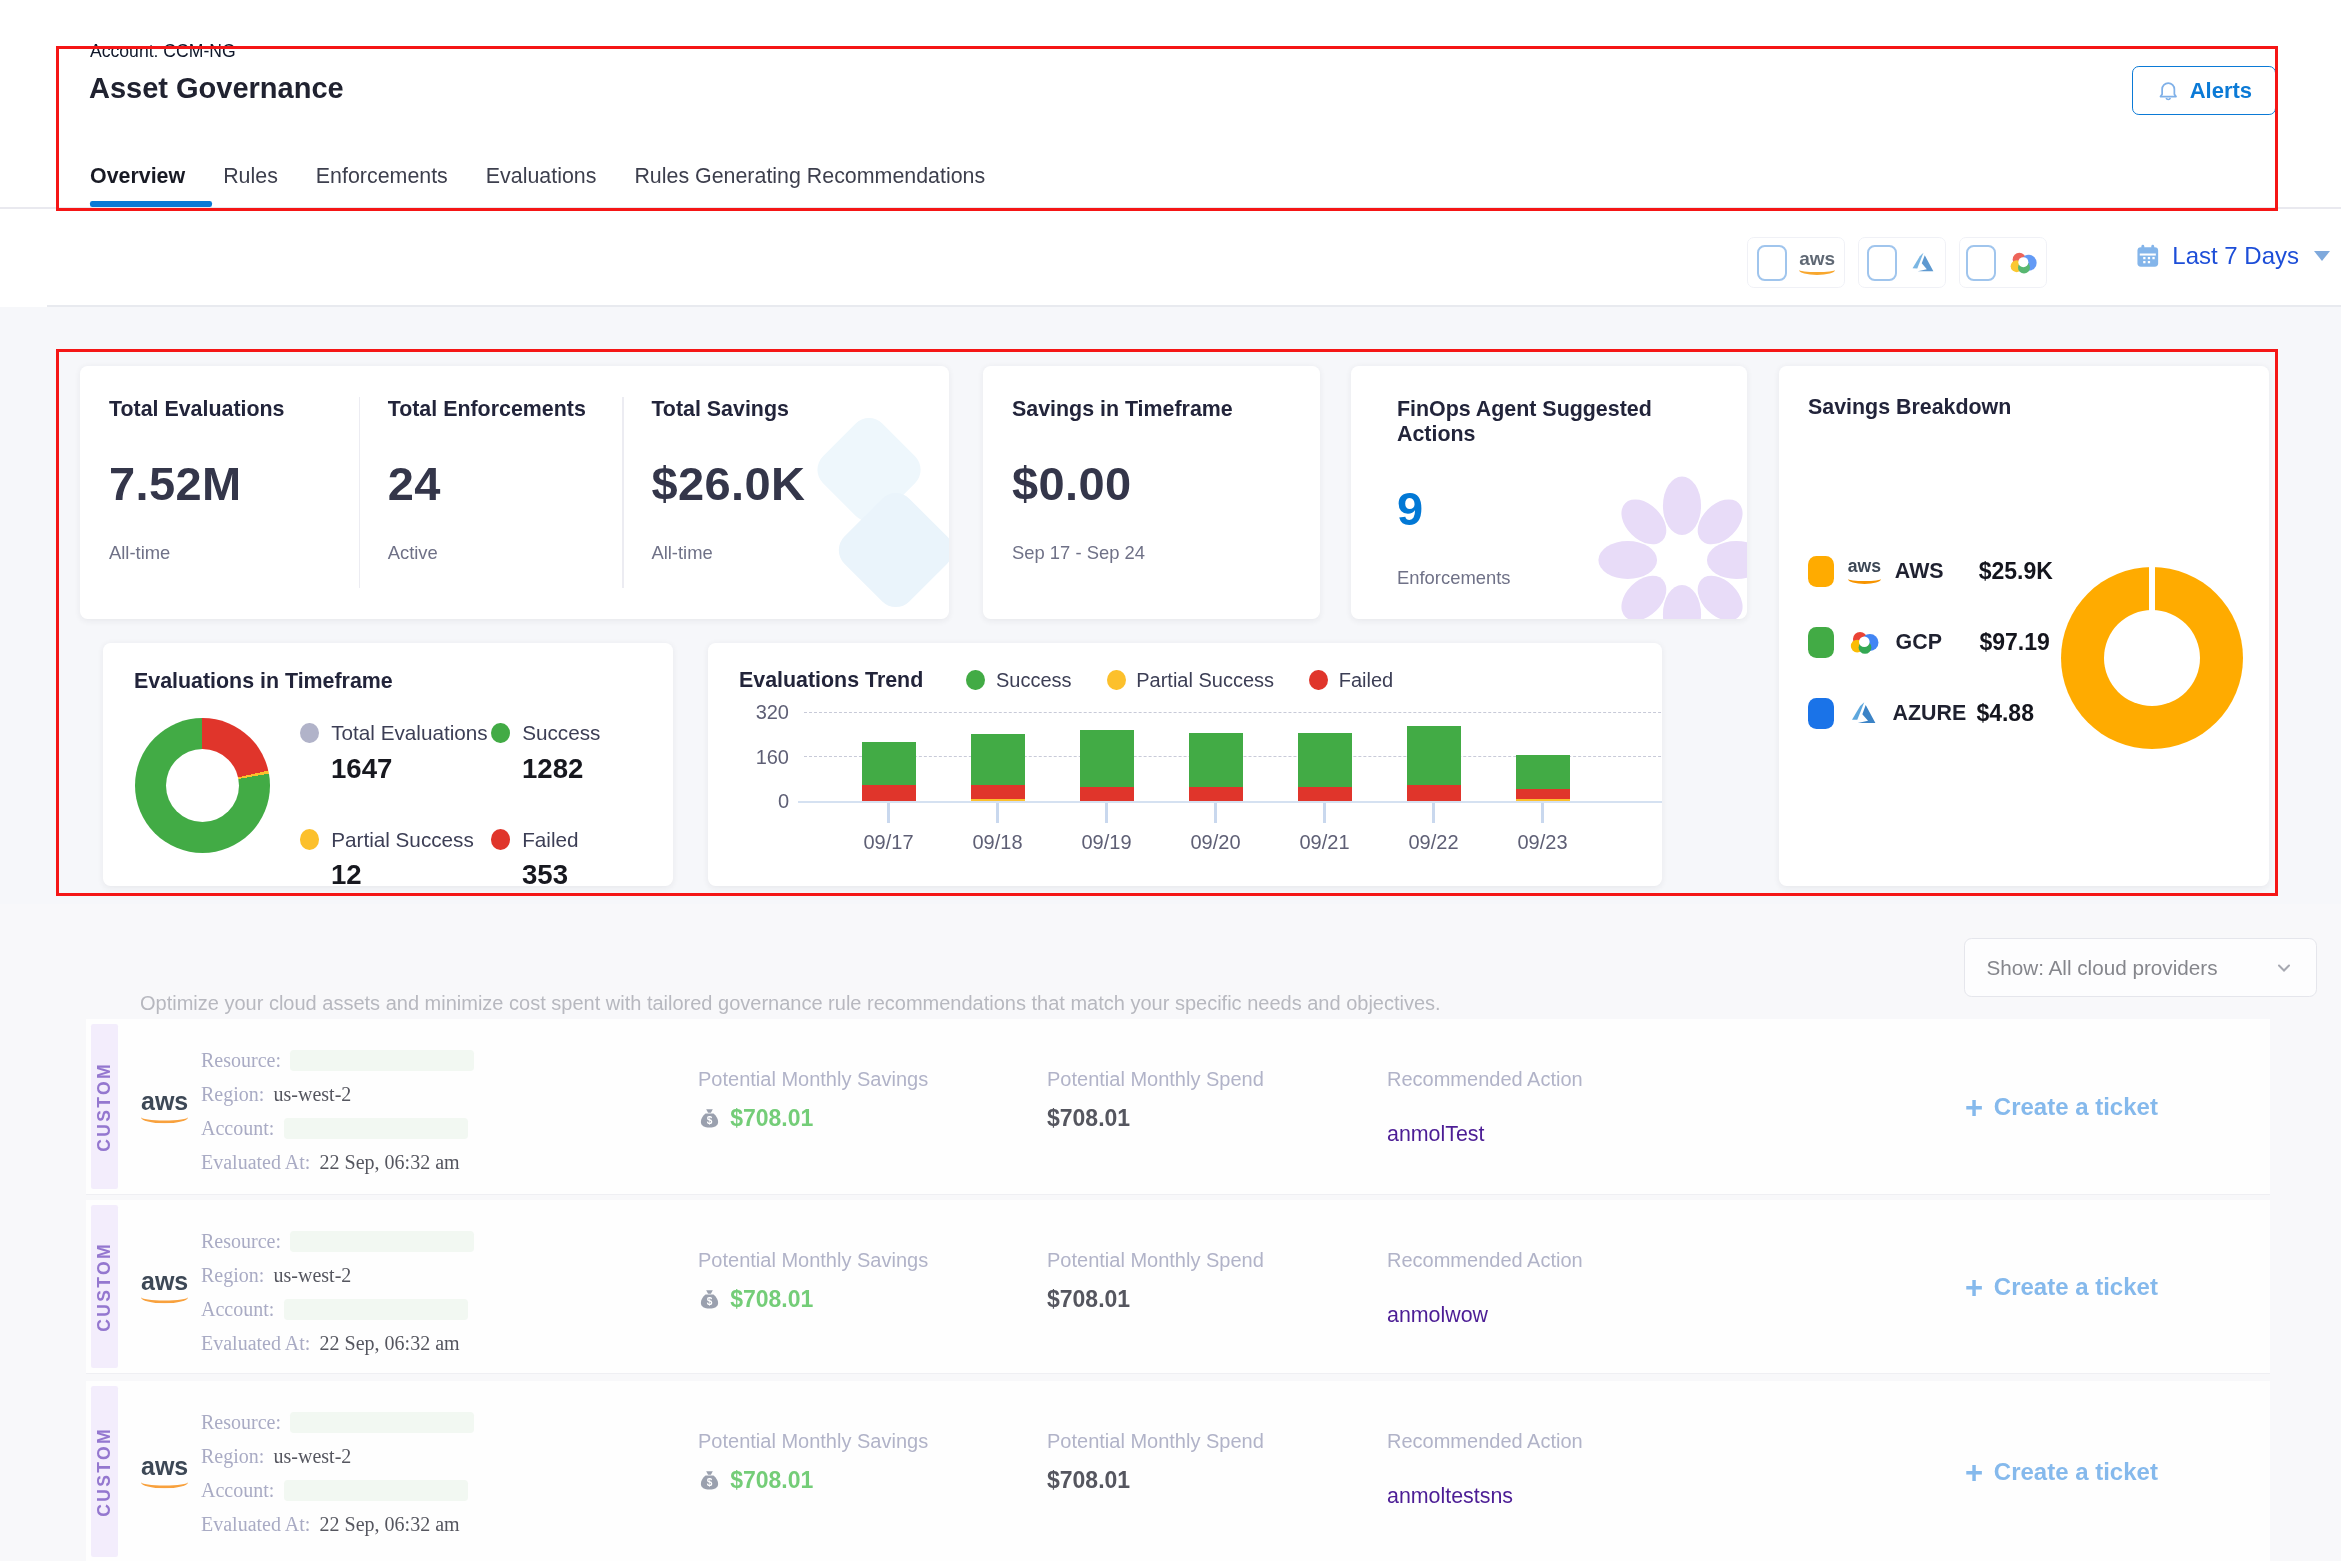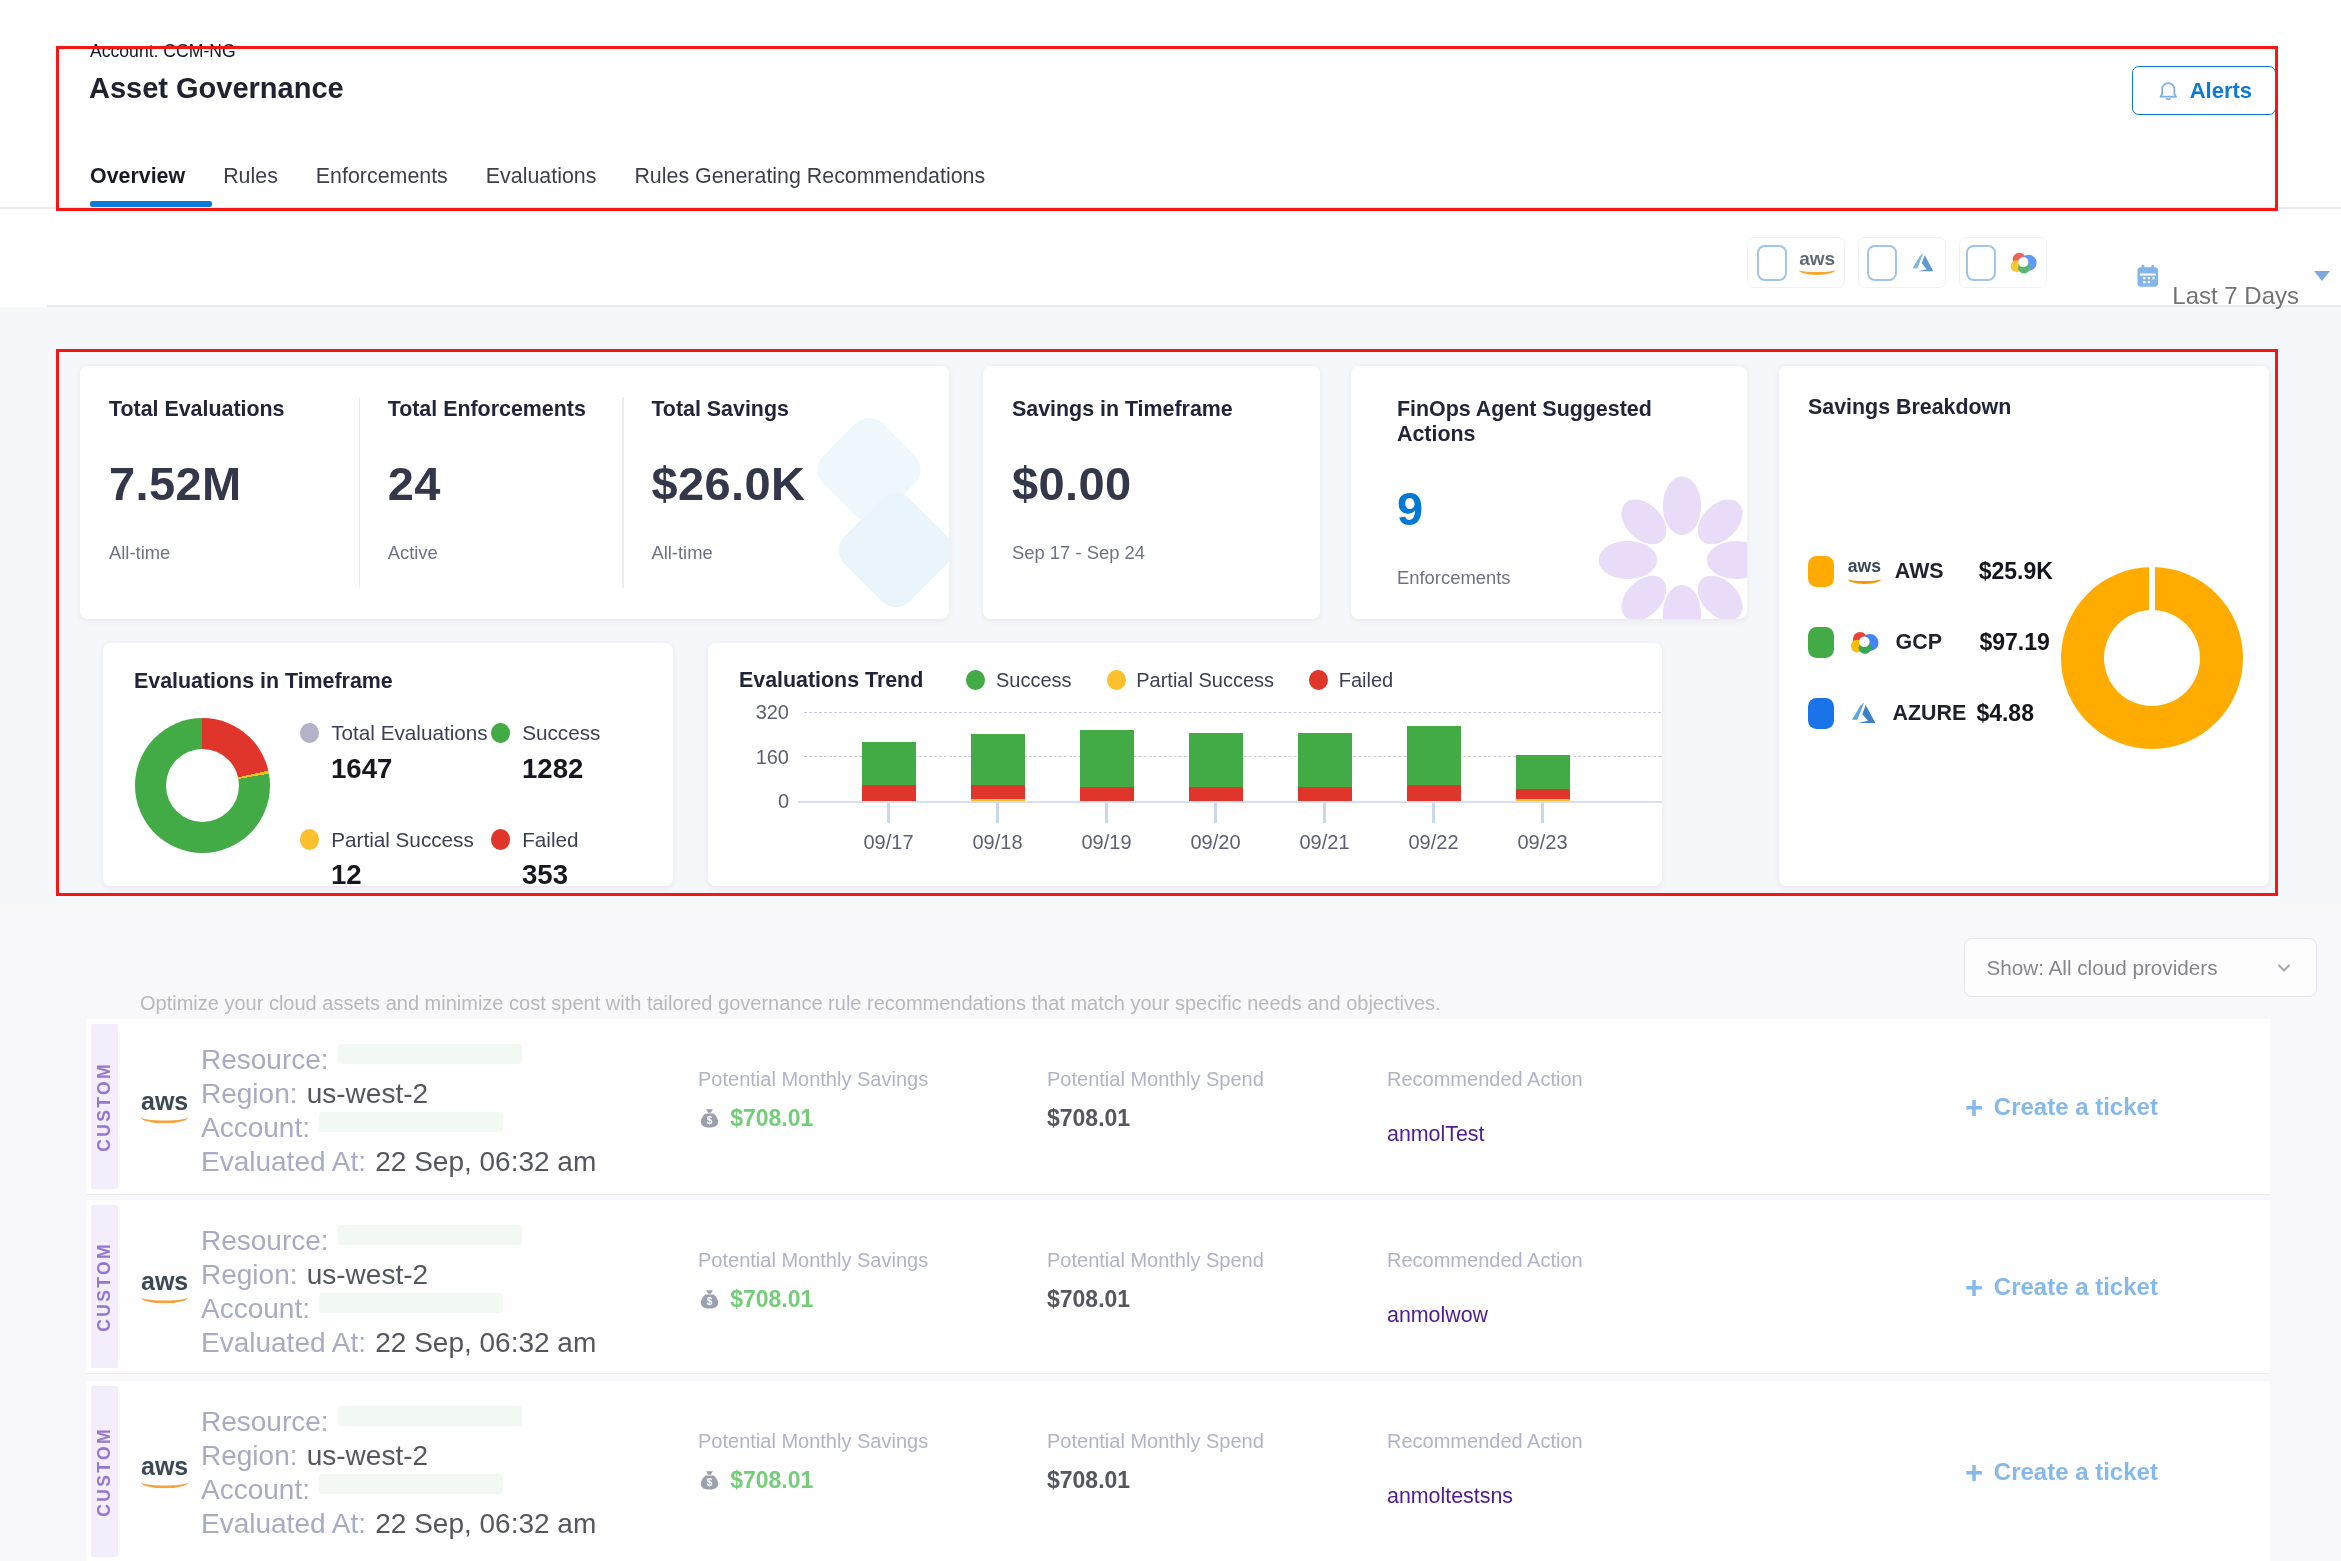--- a/index.html
+++ b/index.html
@@ -22,21 +22,21 @@
   .tab-underline{left:90px;top:201px;width:122px;height:6.1px;background:#0b7ad6;border-radius:2.3px;z-index:2;}
   .tabs-border{left:0;top:207px;width:2342px;height:1.5px;background:#e9e9ef;}
 
   
   .provider-chip{top:237px;height:49px;border:1.5px solid #edeff5;border-radius:6.9px;background:#fff;
       display:flex;align-items:center;justify-content:center;gap:12.2px;opacity:.82;cursor:pointer;}
   .chk{width:26px;height:32px;border:2.7px solid #8cb9ea;border-radius:7.7px;background:#fff;}
   .aws-word{font-size:19px;font-weight:bold;color:#3d4856;line-height:.9;display:inline-block;position:relative;}
   .aws-word:after{content:"";display:block;height:6.9px;border-bottom:3.1px solid #f79400;border-radius:0 0 70% 70%/0 0 6.9px 6.9px;margin-top:-1.5px;}
   .daterange{left:2134px;top:242px;display:flex;align-items:center;gap:10.7px;cursor:pointer;}
-  .daterange span{font-size:24px;color:#737373;margin-top:40px;}
+  .daterange span{font-size:24px;color:#1d4ed8;}
   .caret-down{width:0;height:0;border-left:8.4px solid transparent;border-right:8.4px solid transparent;
       border-top:10px solid #7fa9dc;margin-left:4.6px;}
 
   
   .stats-band{left:0;top:307px;width:2342px;height:597px;background:#f6f7fa;}
   .recs-band{left:0;top:904px;width:2342px;height:657px;background:#f8f8fa;}
   .divider-h{left:47px;top:305px;width:2295px;height:1.5px;background:#e8eaef;}
 
   
   .card{position:absolute;background:#fff;border-radius:7.7px;box-shadow:0 1.5px 6.1px rgba(40,41,61,.07);overflow:hidden;}
@@ -86,21 +86,21 @@
 
   .rec-row{position:absolute;left:86px;width:2184px;background:#fefefe;border-bottom:1.5px solid #efeff3;}
   .custom-strip{position:absolute;left:4.6px;top:4.6px;bottom:4.6px;width:27.6px;background:#f3edfc;border-radius:2.3px;
       display:flex;align-items:center;justify-content:center;}
   .custom-strip b{writing-mode:vertical-rl;transform:rotate(180deg);font-size:17.6px;letter-spacing:2.3px;color:#9477cf;}
   .aws-cell{position:absolute;left:55px;top:50%;transform:translateY(-50%);}
   .aws-logo{font-size:25px;font-weight:bold;color:#3d4856;line-height:.9;display:inline-block;}
   .aws-logo:after{content:"";display:block;height:9.2px;border-bottom:3.8px solid #f8a13d;
       border-radius:0 0 75% 75%/0 0 9.2px 9.2px;margin-top:-1.5px;}
   .info-col{position:absolute;left:115px;top:24.5px;}
-  .info-line{height:34px;display:flex;font-size:28px;}
+  .info-line{height:34px;display:flex;align-items:center;font-size:20px;font-family:Liberation Serif, serif;}
   .flabel{color:#a9abc4;margin-right:9.2px;}
   .fvalue{color:#55565f;}
   .skeleton{width:184px;height:20.7px;background:#f2f8f2;border-radius:3.8px;}
   .rcol-label{font-size:20px;color:#b1b3c8;}
   .rcol-val{font-size:23px;font-weight:bold;color:#55565f;margin-top:13.8px;display:flex;align-items:center;gap:9.2px;}
   .rcol-val.green{color:#74cd78;}
   .rcol-action{font-size:21.4px;color:#4c1d95;margin-top:31px;font-weight:normal;}
   .ticket-link{position:absolute;left:1879px;top:50%;transform:translateY(-50%);display:flex;align-items:center;gap:10.7px;cursor:pointer;}
   .ticket-link .plus{font-size:31px;color:#85b9ec;font-weight:bold;line-height:1;}
   .ticket-link span.txt{font-size:24px;font-weight:bold;color:#85b9ec;}

